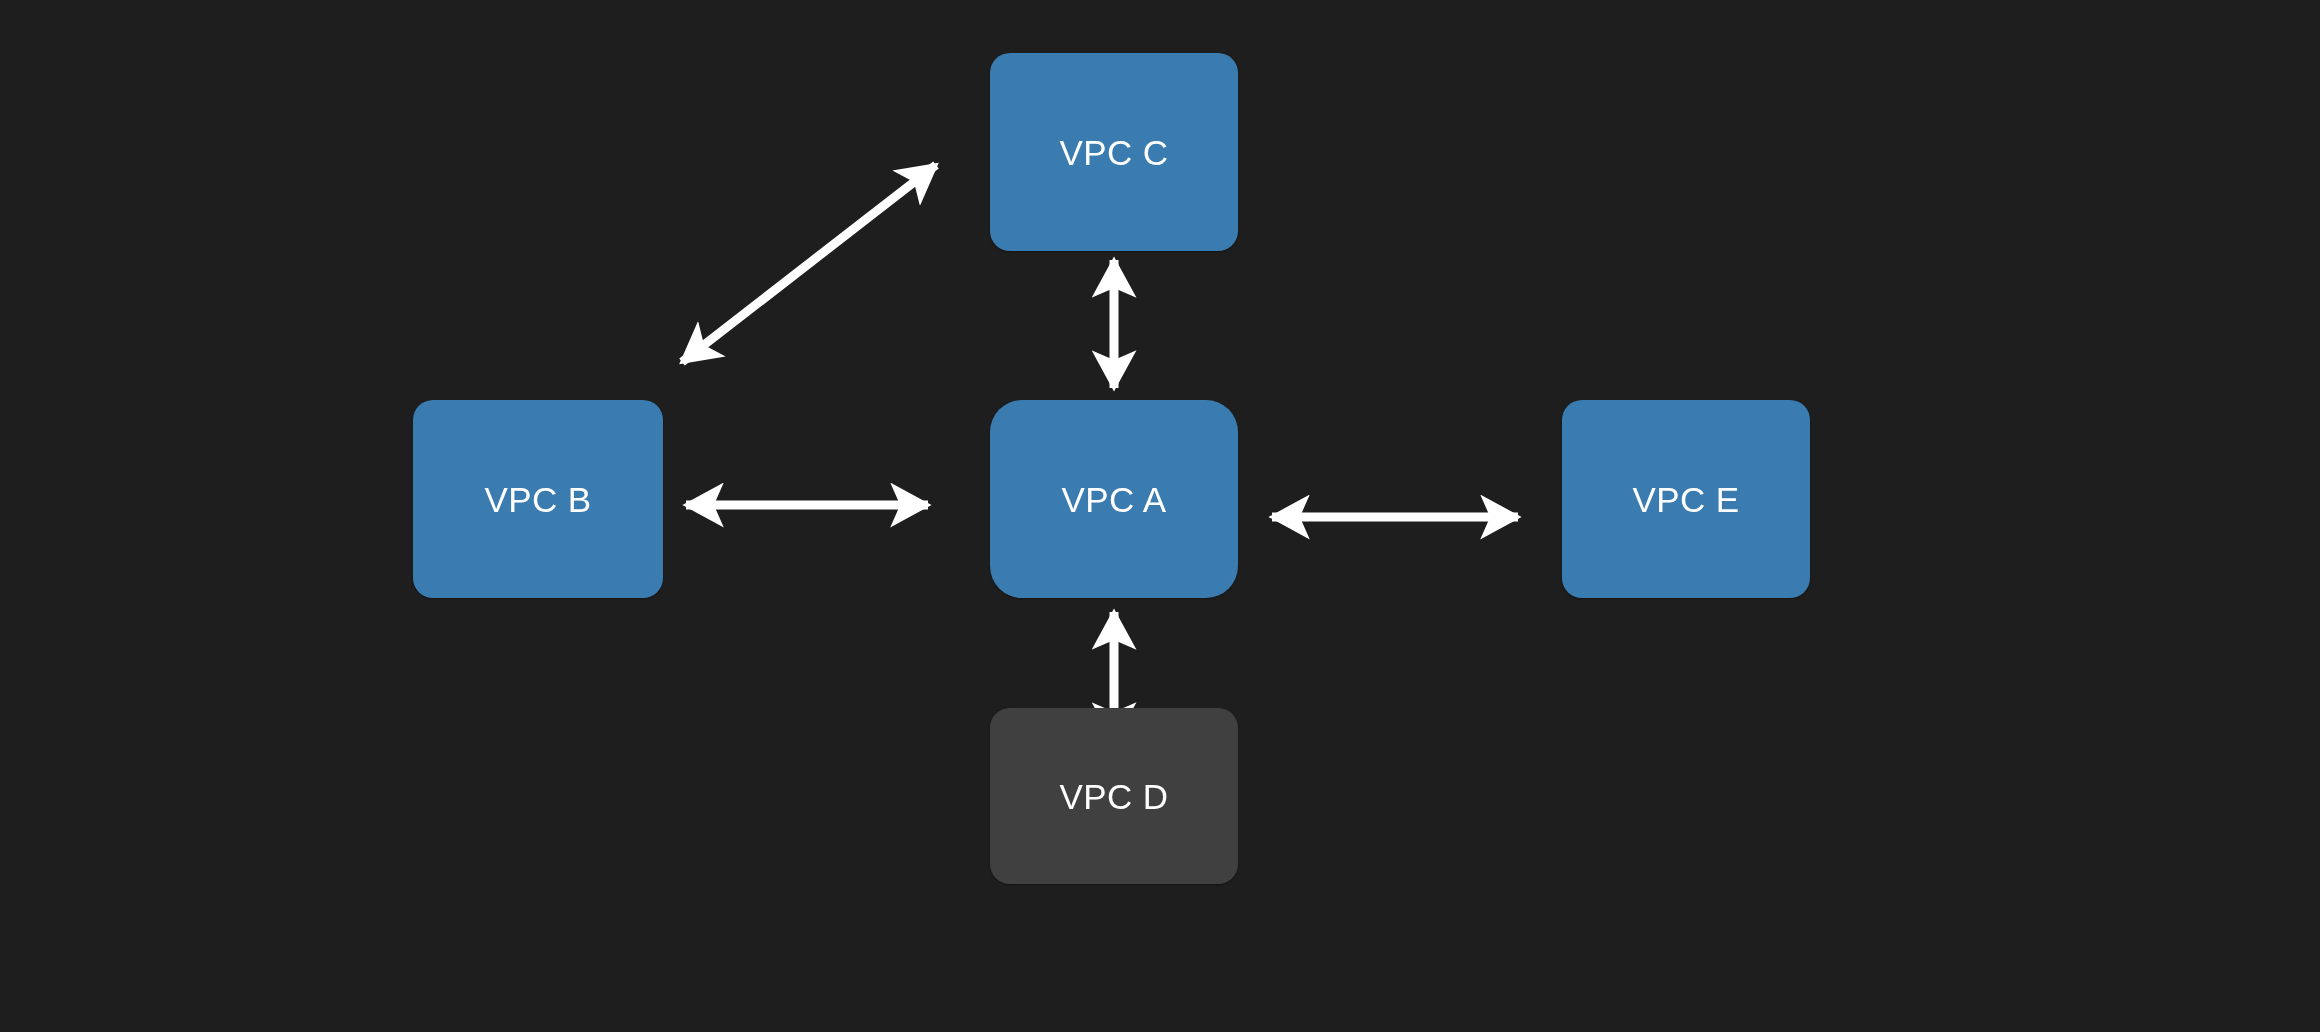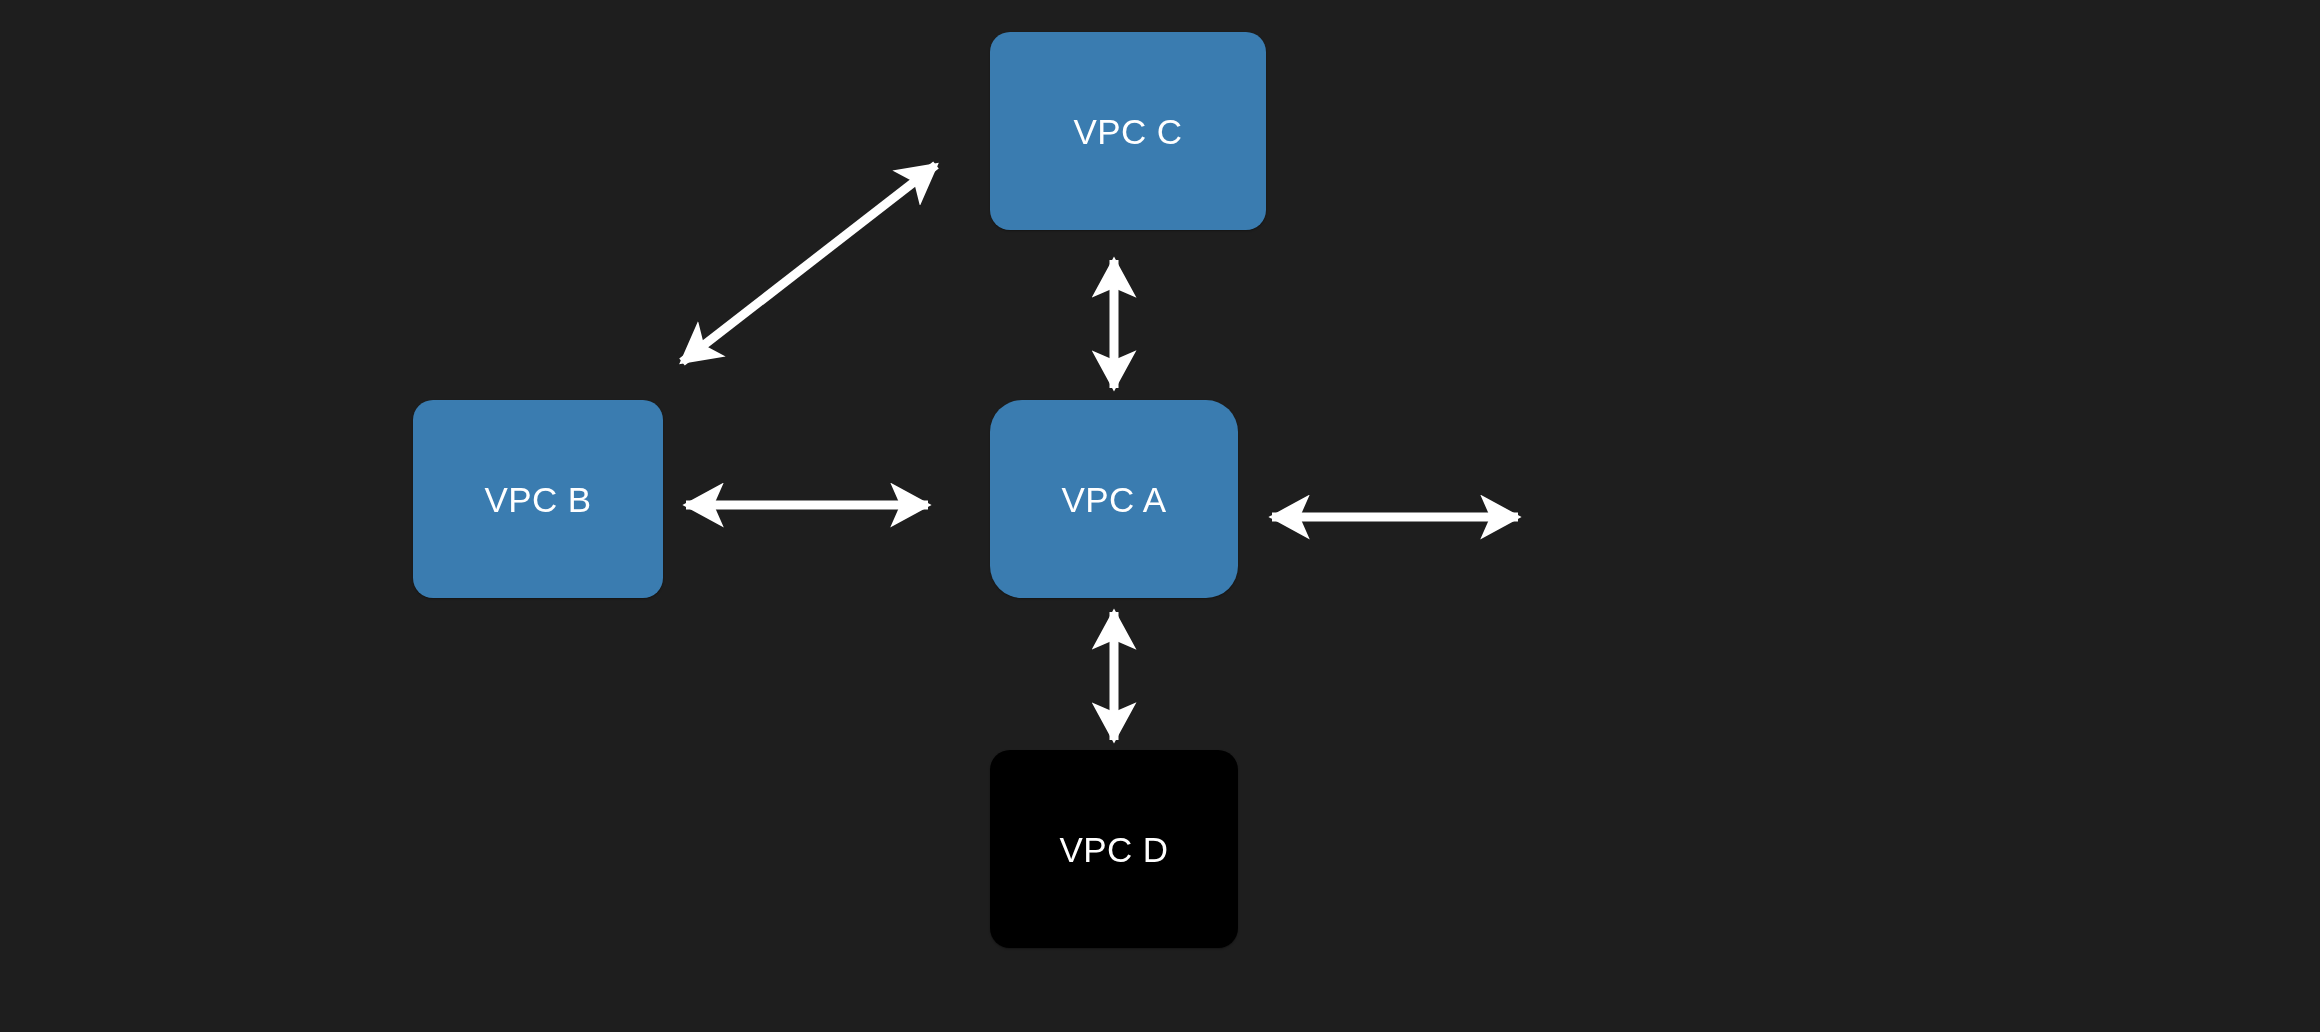--- a/index.html
+++ b/index.html
@@ -68,30 +68,33 @@
 
     <line class="edge-line" stroke="#ffffff" stroke-width="9" stroke-linecap="butt" marker-start="url(#arrowhead-start)" marker-end="url(#arrowhead-end)" x1="1272" y1="517" x2="1518" y2="517"></line>
 
     <line class="edge-line" stroke="#ffffff" stroke-width="9" stroke-linecap="butt" marker-start="url(#arrowhead-start)" marker-end="url(#arrowhead-end)" x1="1114" y1="260" x2="1114" y2="388"></line>
 
     <line class="edge-line" stroke="#ffffff" stroke-width="9" stroke-linecap="butt" marker-start="url(#arrowhead-start)" marker-end="url(#arrowhead-end)" x1="1114" y1="612" x2="1114" y2="740"></line>
 
     <line class="edge-line" stroke="#ffffff" stroke-width="9" stroke-linecap="butt" marker-start="url(#arrowhead-start)" marker-end="url(#arrowhead-end)" x1="682" y1="362" x2="936" y2="165"></line>
   </svg>
 
-  <div class="vpc-node" style="left: 990px; top: 32px; width: 276px; height: 198px; background: rgb(58, 124, 176); border-radius: 20px;">
+  <div class="vpc-node" style="left: 990px; top: 53px; width: 248px; height: 198px; background: rgb(58, 124, 176); border-radius: 20px;">
     <span class="vpc-label">VPC C</span>
   </div>
 
   <div class="vpc-node" style="left: 413px; top: 400px; width: 250px; height: 198px; background: rgb(58, 124, 176); border-radius: 20px;">
     <span class="vpc-label">VPC B</span>
   </div>
 
   <div class="vpc-node" style="left: 990px; top: 400px; width: 248px; height: 198px; background: rgb(58, 124, 176); border-radius: 32px;">
     <span class="vpc-label">VPC A</span>
   </div>
 
+  <div class="vpc-node" style="left: 1562px; top: 400px; width: 248px; height: 198px; background: rgb(58, 124, 176); border-radius: 20px;">
+    <span class="vpc-label">VPC E</span>
+  </div>
 
-  <div class="vpc-node" style="left: 990px; top: 750px; width: 248px; height: 198px; background: #000000; border-radius: 20px;">
+  <div class="vpc-node" style="left: 990px; top: 708px; width: 248px; height: 176px; background: #404040; border-radius: 20px;">
     <span class="vpc-label">VPC D</span>
   </div>
 
 </div>
 
 </body></html>

